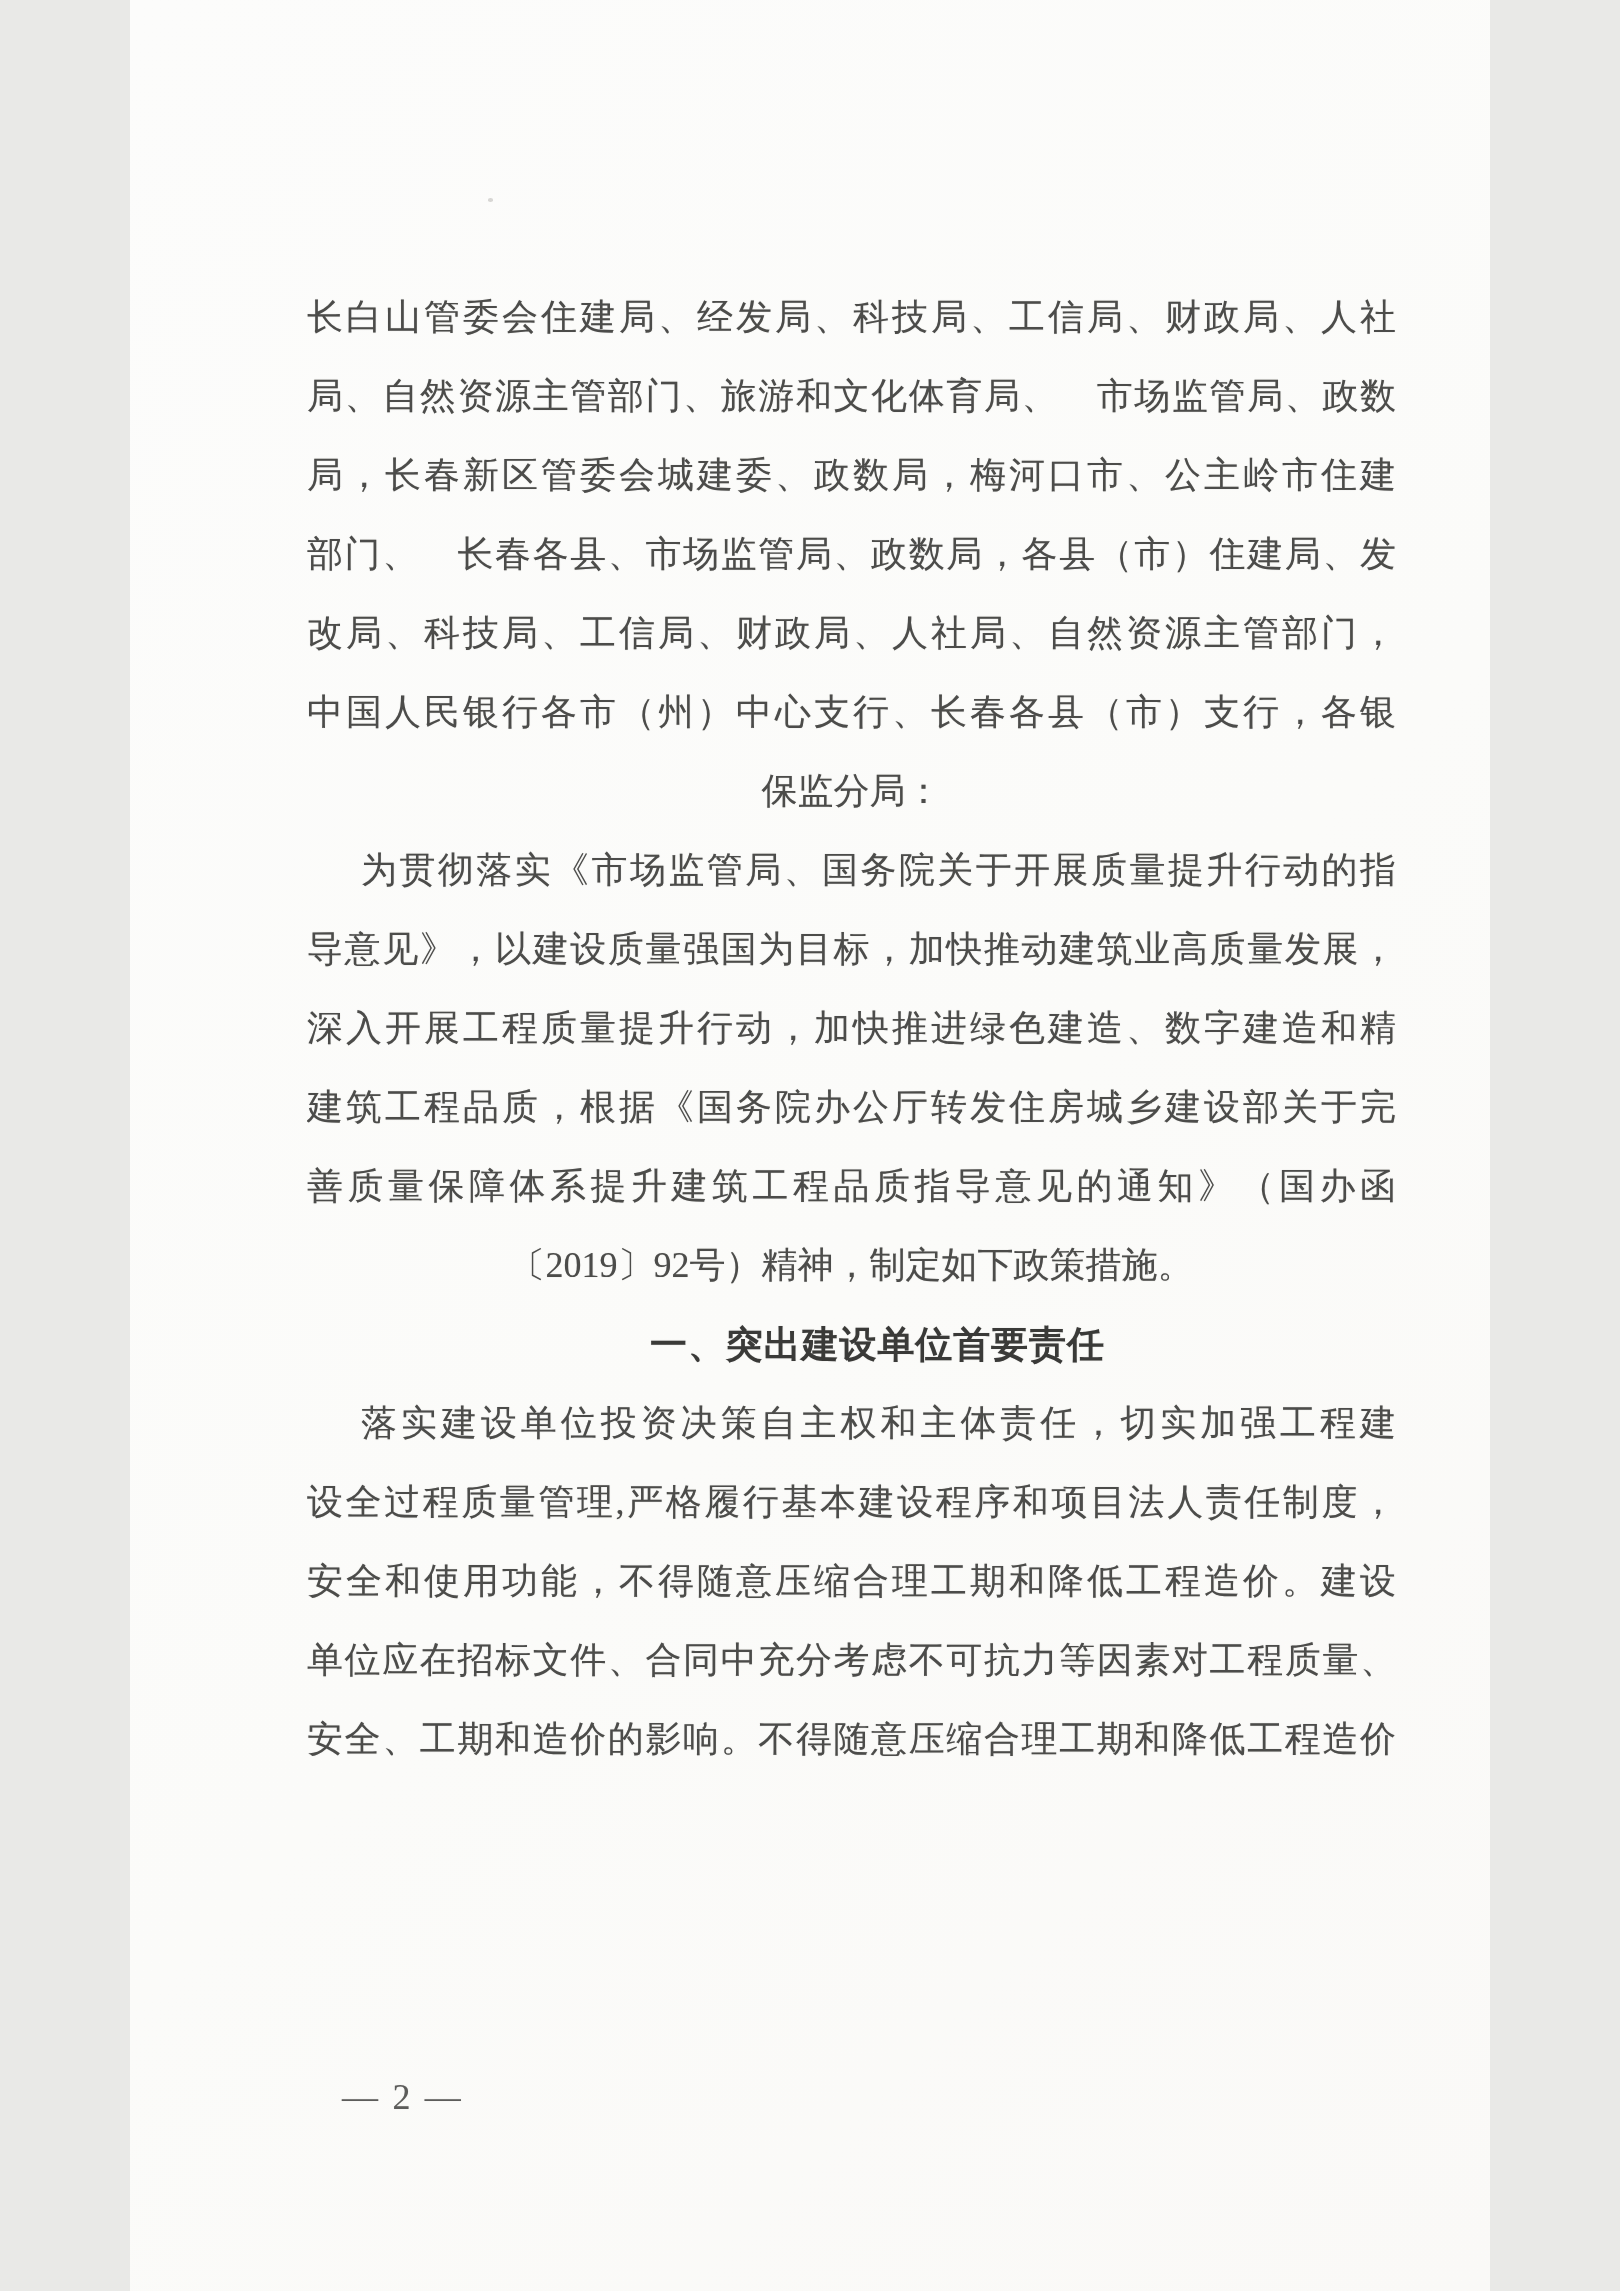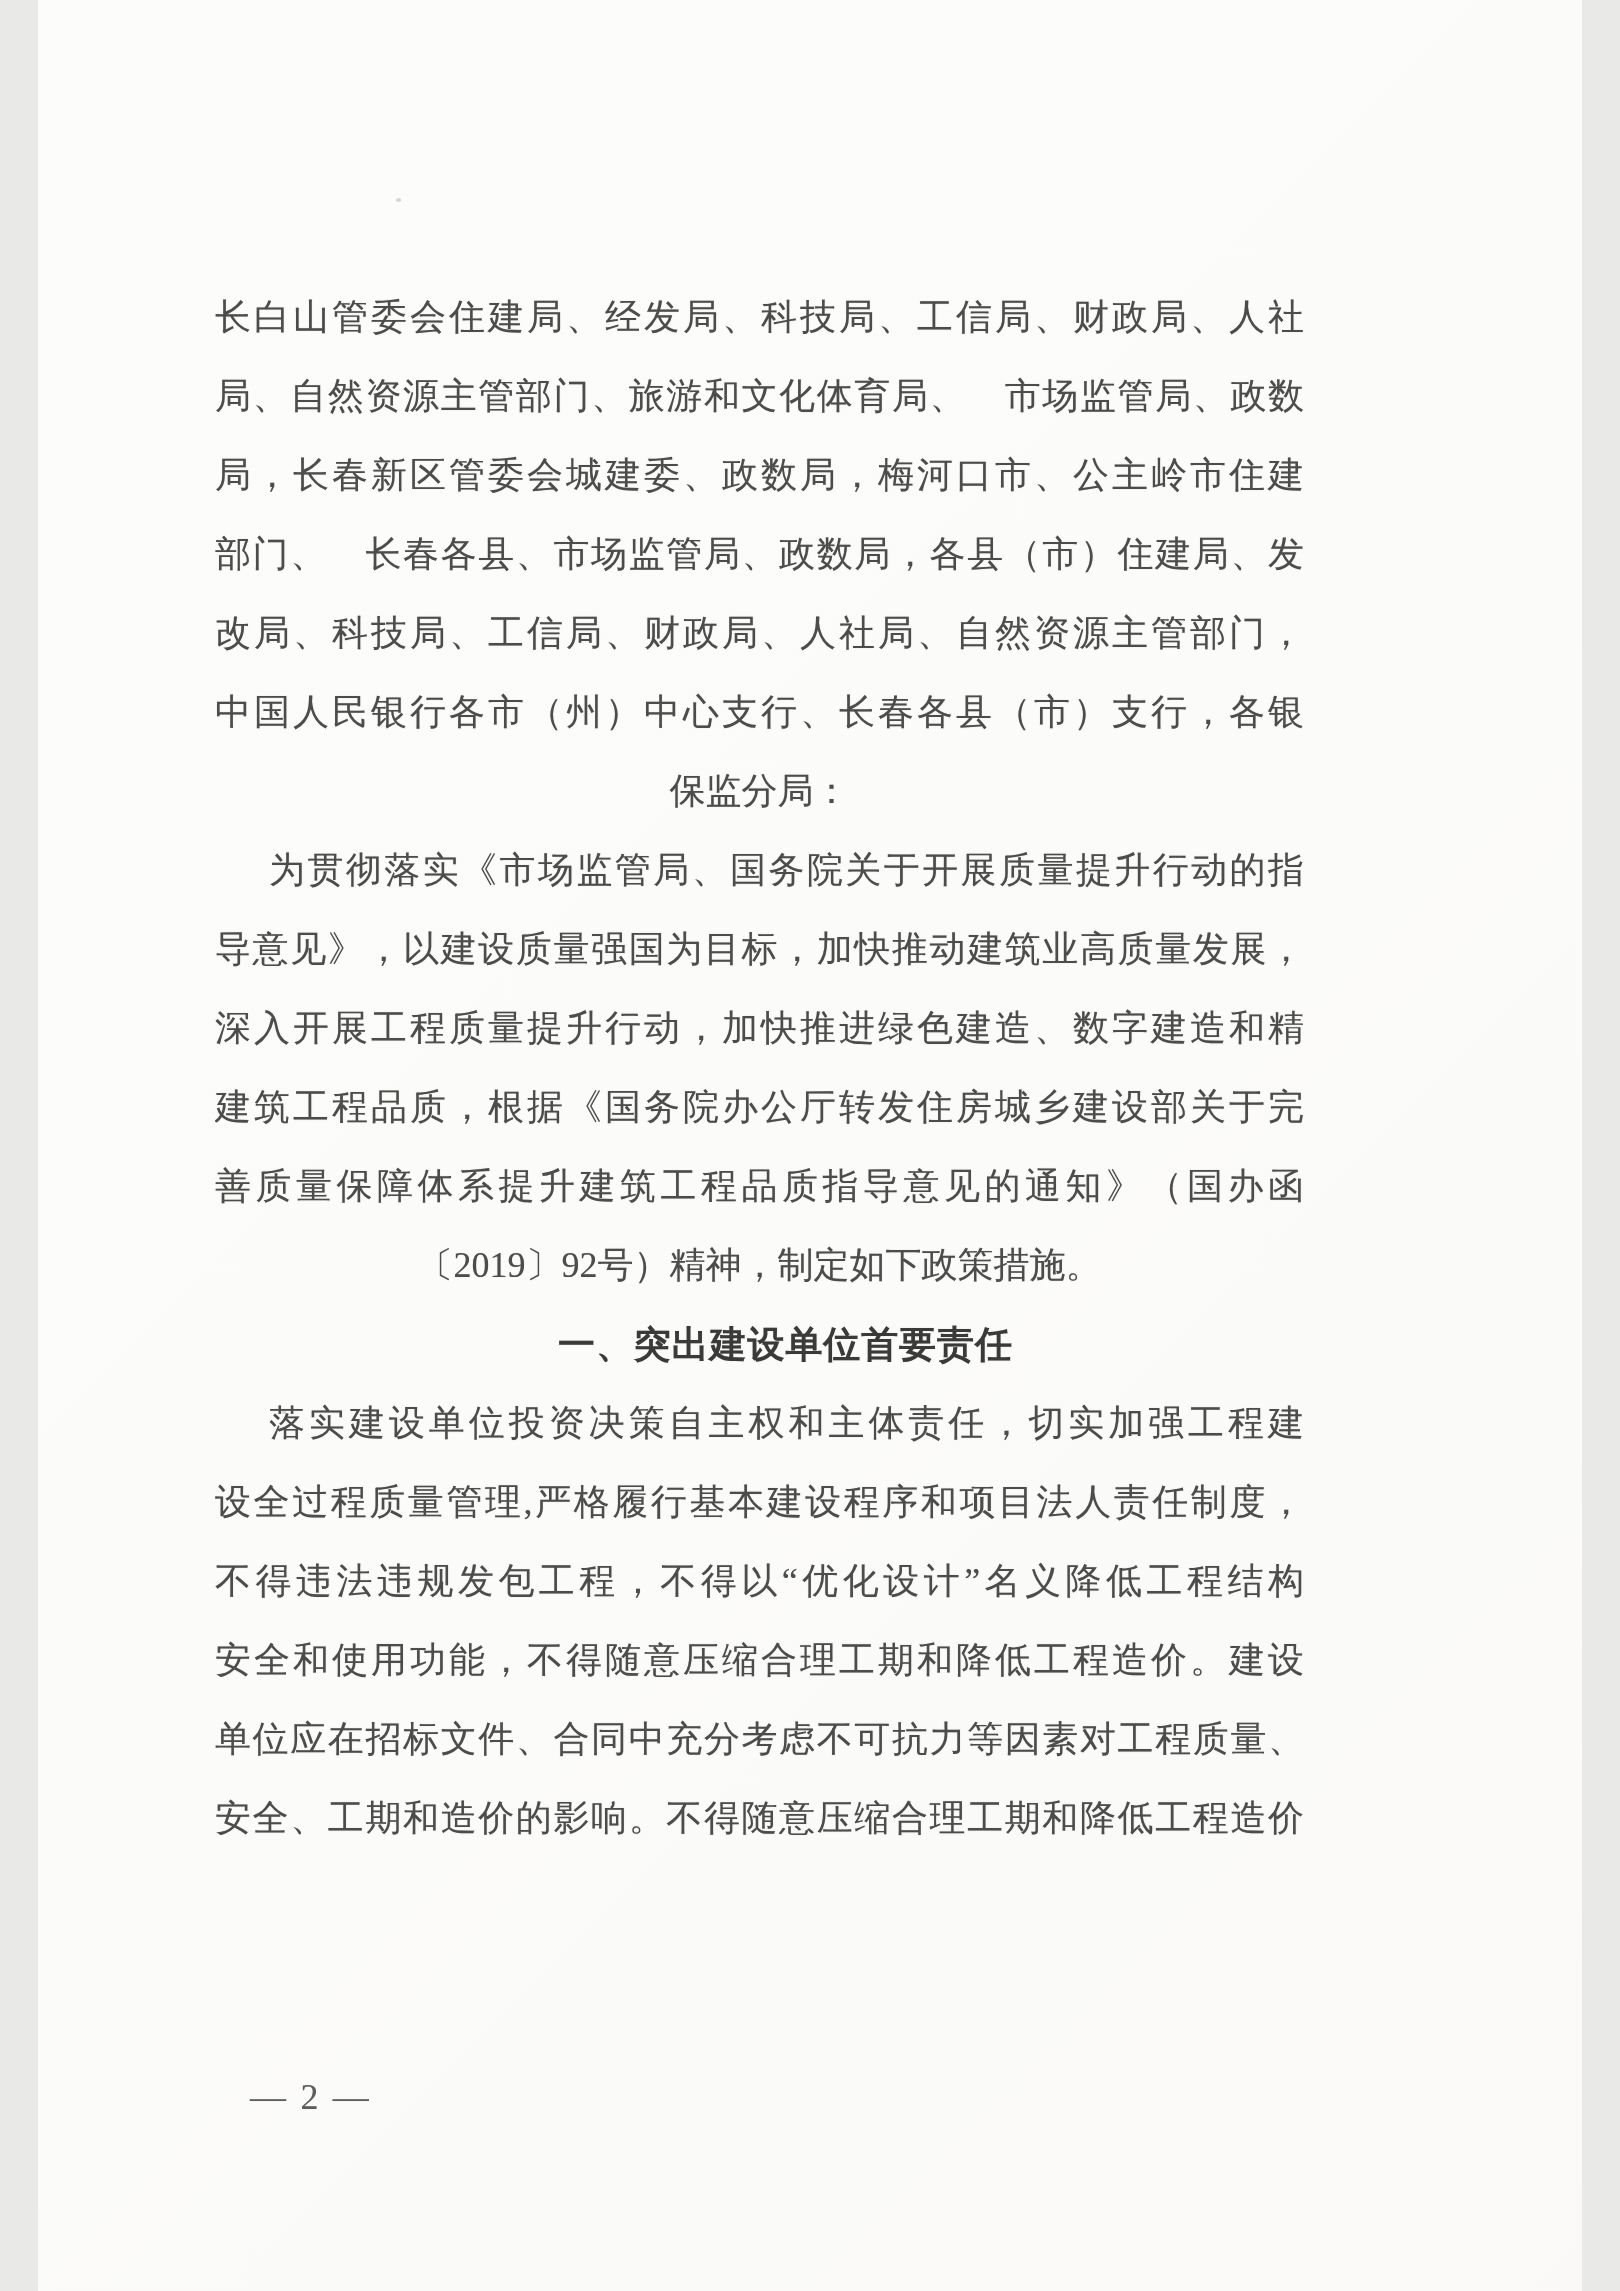--- a/index.html
+++ b/index.html
@@ -2,21 +2,21 @@
 <html style="font-size:14.3px"><head>
 <meta charset="utf-8">
 <style>
   html, body {
     margin: 0;
     padding: 0;
     background: #e9e9e7;
   }
   .page {
     position: relative;
-    width: 1544px;
+    width: 1360px;
     height: 2292px;
     margin: 0 auto;
     background: linear-gradient(135deg, #fcfcfb 0%, #fbfbf9 55%, #faf9f7 100%);
     overflow: hidden;
     font-family: "Liberation Serif", "DejaVu Serif", serif;
     color: #4c4c4a;
     text-decoration: underline;
   }
   .text-block {
     position: absolute;
@@ -83,21 +83,20 @@
     <div class="line">保监分局：</div>
     <div class="line j ind">为贯彻落实《市场监管局、国务院关于开展质量提升行动的指</div>
     <div class="line j">导意见》，以建设质量强国为目标，加快推动建筑业高质量发展，</div>
     <div class="line j">深入开展工程质量提升行动，加快推进绿色建造、数字建造和精</div>
     <div class="line j">建筑工程品质，根据《国务院办公厅转发住房城乡建设部关于完</div>
     <div class="line j">善质量保障体系提升建筑工程品质指导意见的通知》（国办函</div>
     <div class="line">〔2019〕92号）精神，制定如下政策措施。</div>
     <div class="line head">一、突出建设单位首要责任</div>
     <div class="line j ind">落实建设单位投资决策自主权和主体责任，切实加强工程建</div>
     <div class="line j">设全过程质量管理,严格履行基本建设程序和项目法人责任制度，</div>
-    <div class="line j">不得违法违规发包工程，不得以“优化设计”名义降低工程结构</div>
     <div class="line j">安全和使用功能，不得随意压缩合理工期和降低工程造价。建设</div>
     <div class="line j">单位应在招标文件、合同中充分考虑不可抗力等因素对工程质量、</div>
     <div class="line j">安全、工期和造价的影响。不得随意压缩合理工期和降低工程造价</div>
   </div>
 
   <div class="page-number">— 2 —</div>
 </div>
 
 
 </body></html>

